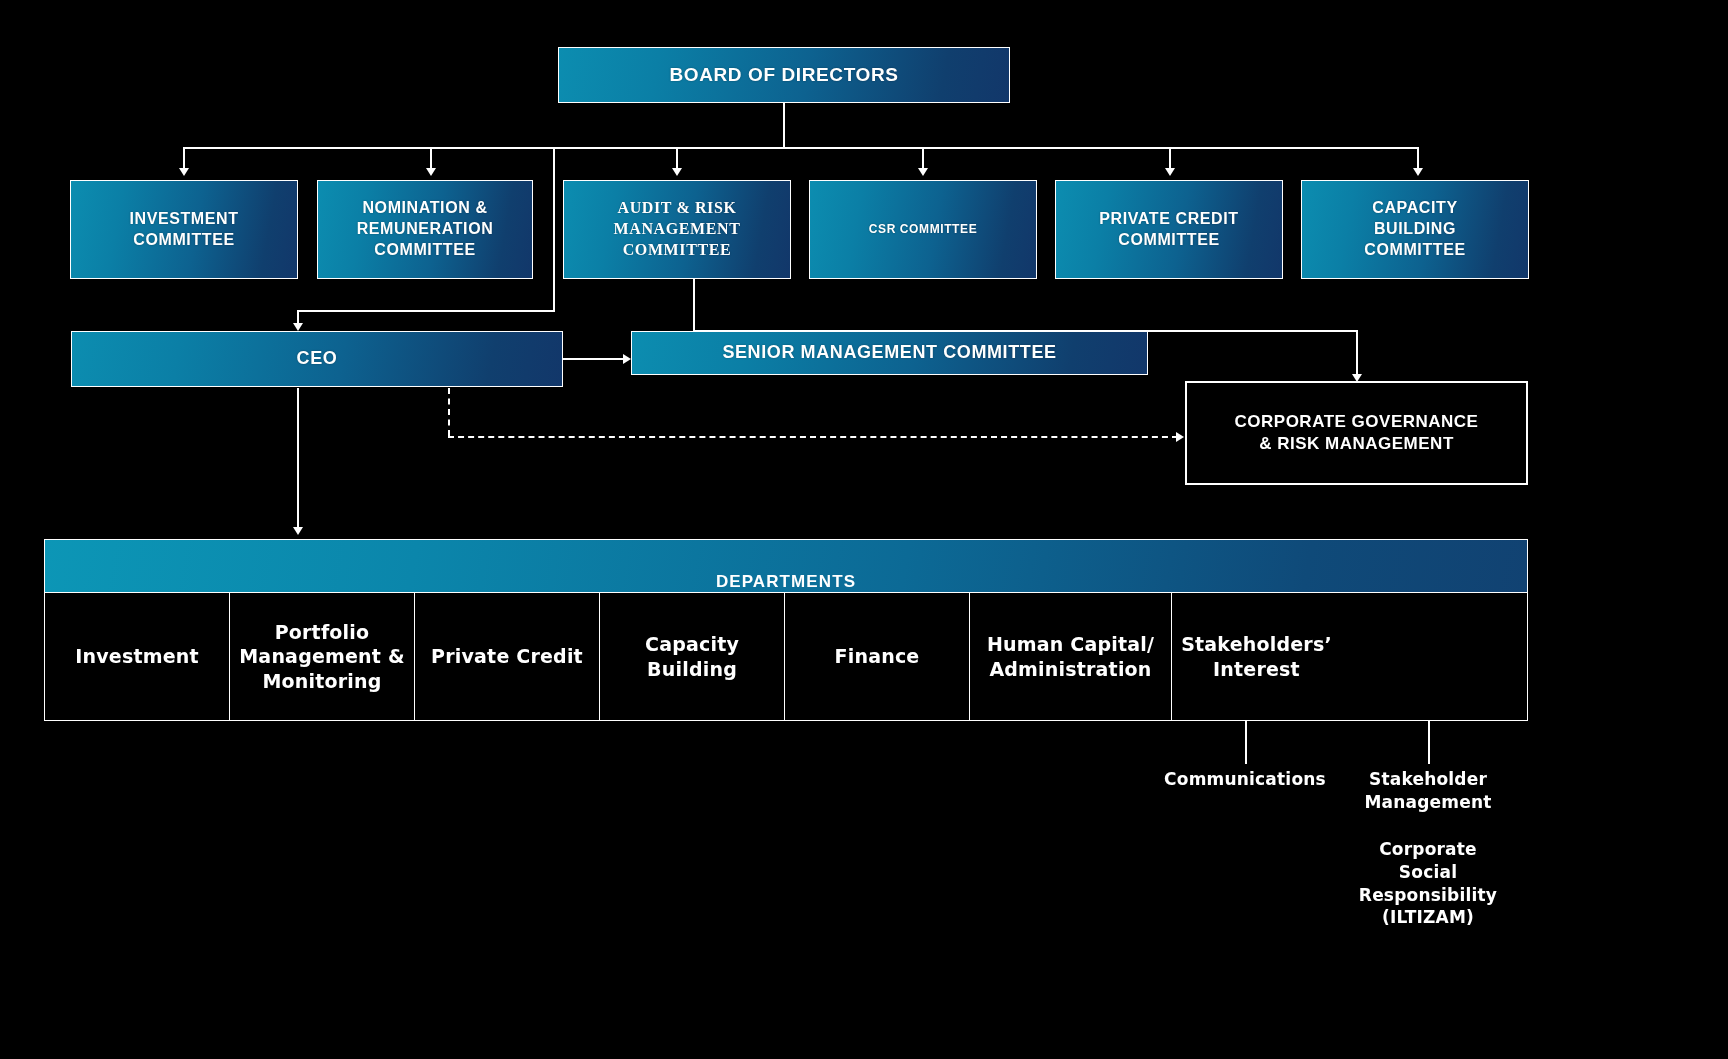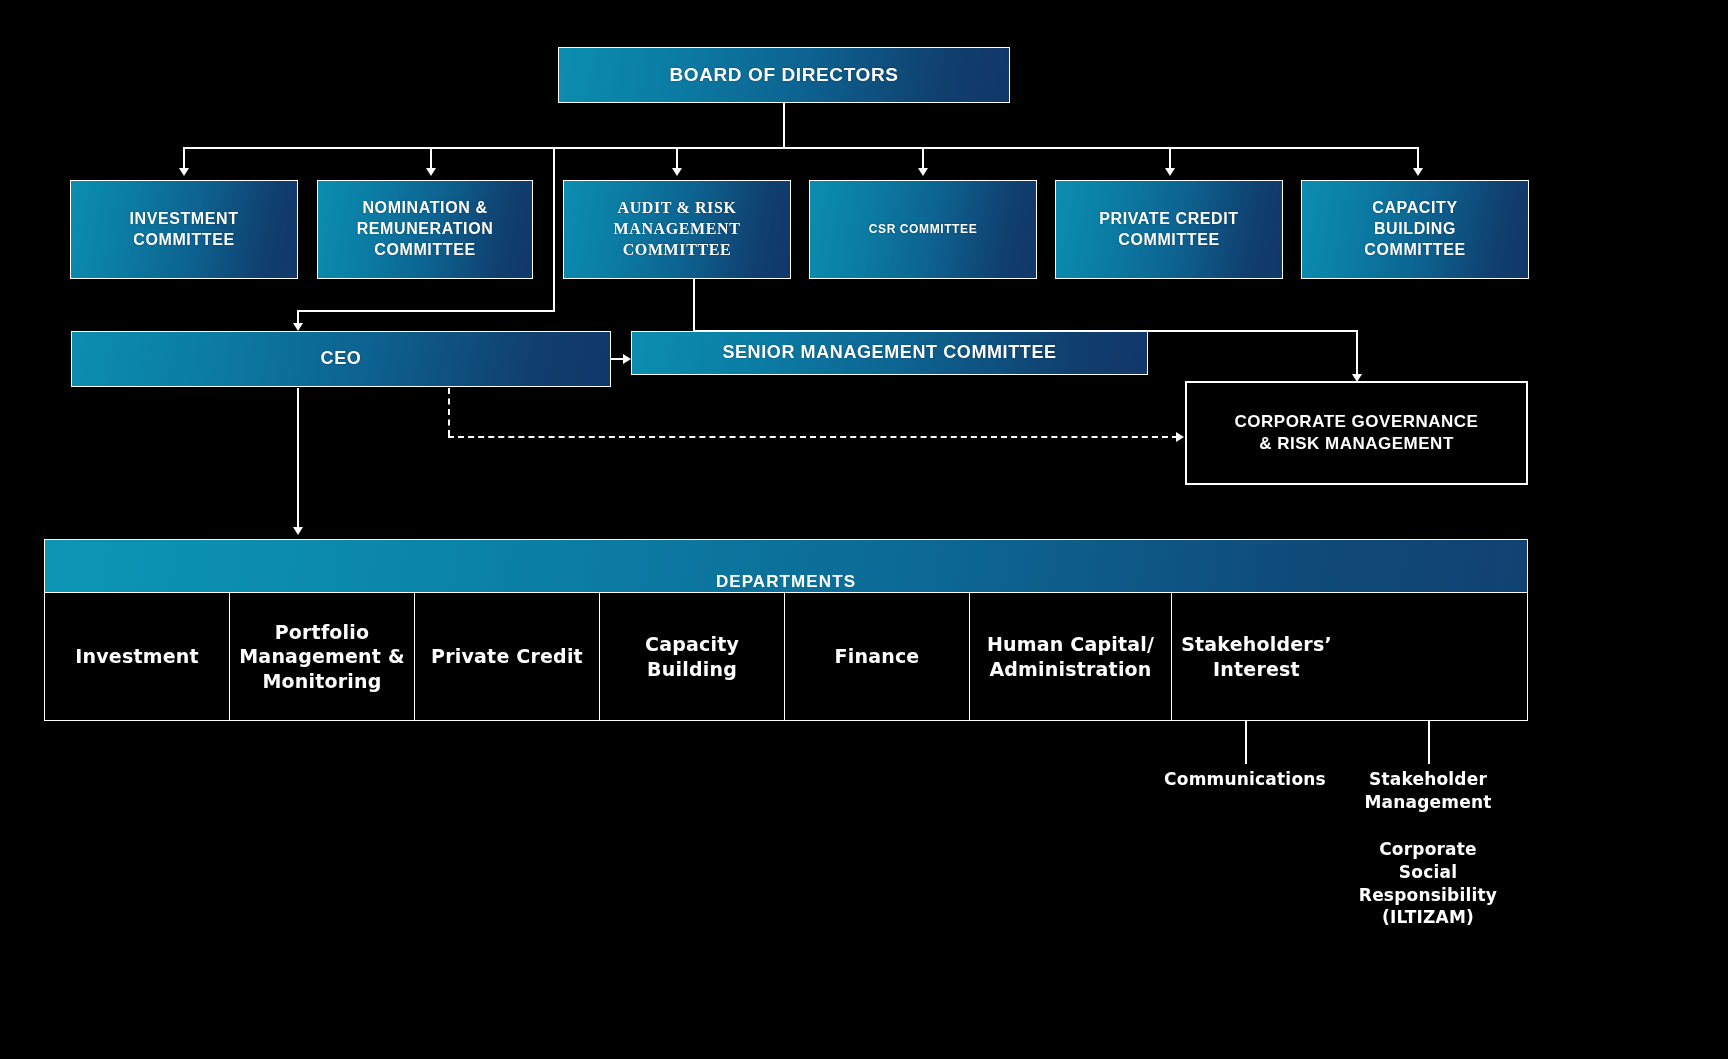--- a/index.html
+++ b/index.html
@@ -213,21 +213,21 @@
 
   <div class="vline thin" style="left:693px; top:279px; height:52px;"></div>
   <div class="hline thin" style="left:693px; top:330px; width:665px;"></div>
 
   <div class="vline thin" style="left:1356px; top:330px; height:48px;"></div>
   <div class="arrow-down" style="left:1352px; top:374px;"></div>
 
   <div class="hline thin" style="left:523px; top:358px; width:105px;"></div>
   <div class="arrow-right" style="left:623px; top:354px;"></div>
 
-  <div class="gbox" style="left:71px; top:331px; width:540px; height:56px; font-size:18px;">
+  <div class="gbox" style="left:71px; top:331px; width:492px; height:56px; font-size:18px;">
     <span>CEO</span>
   </div>
 
   <div class="gbox" style="left:631px; top:331px; width:517px; height:44px; font-size:18px;">
     <span>SENIOR MANAGEMENT COMMITTEE</span>
   </div>
 
   <div class="obox" style="left:1185px; top:381px; width:343px; height:104px; font-size:17px;">
     <div>
       <div>CORPORATE GOVERNANCE</div>

